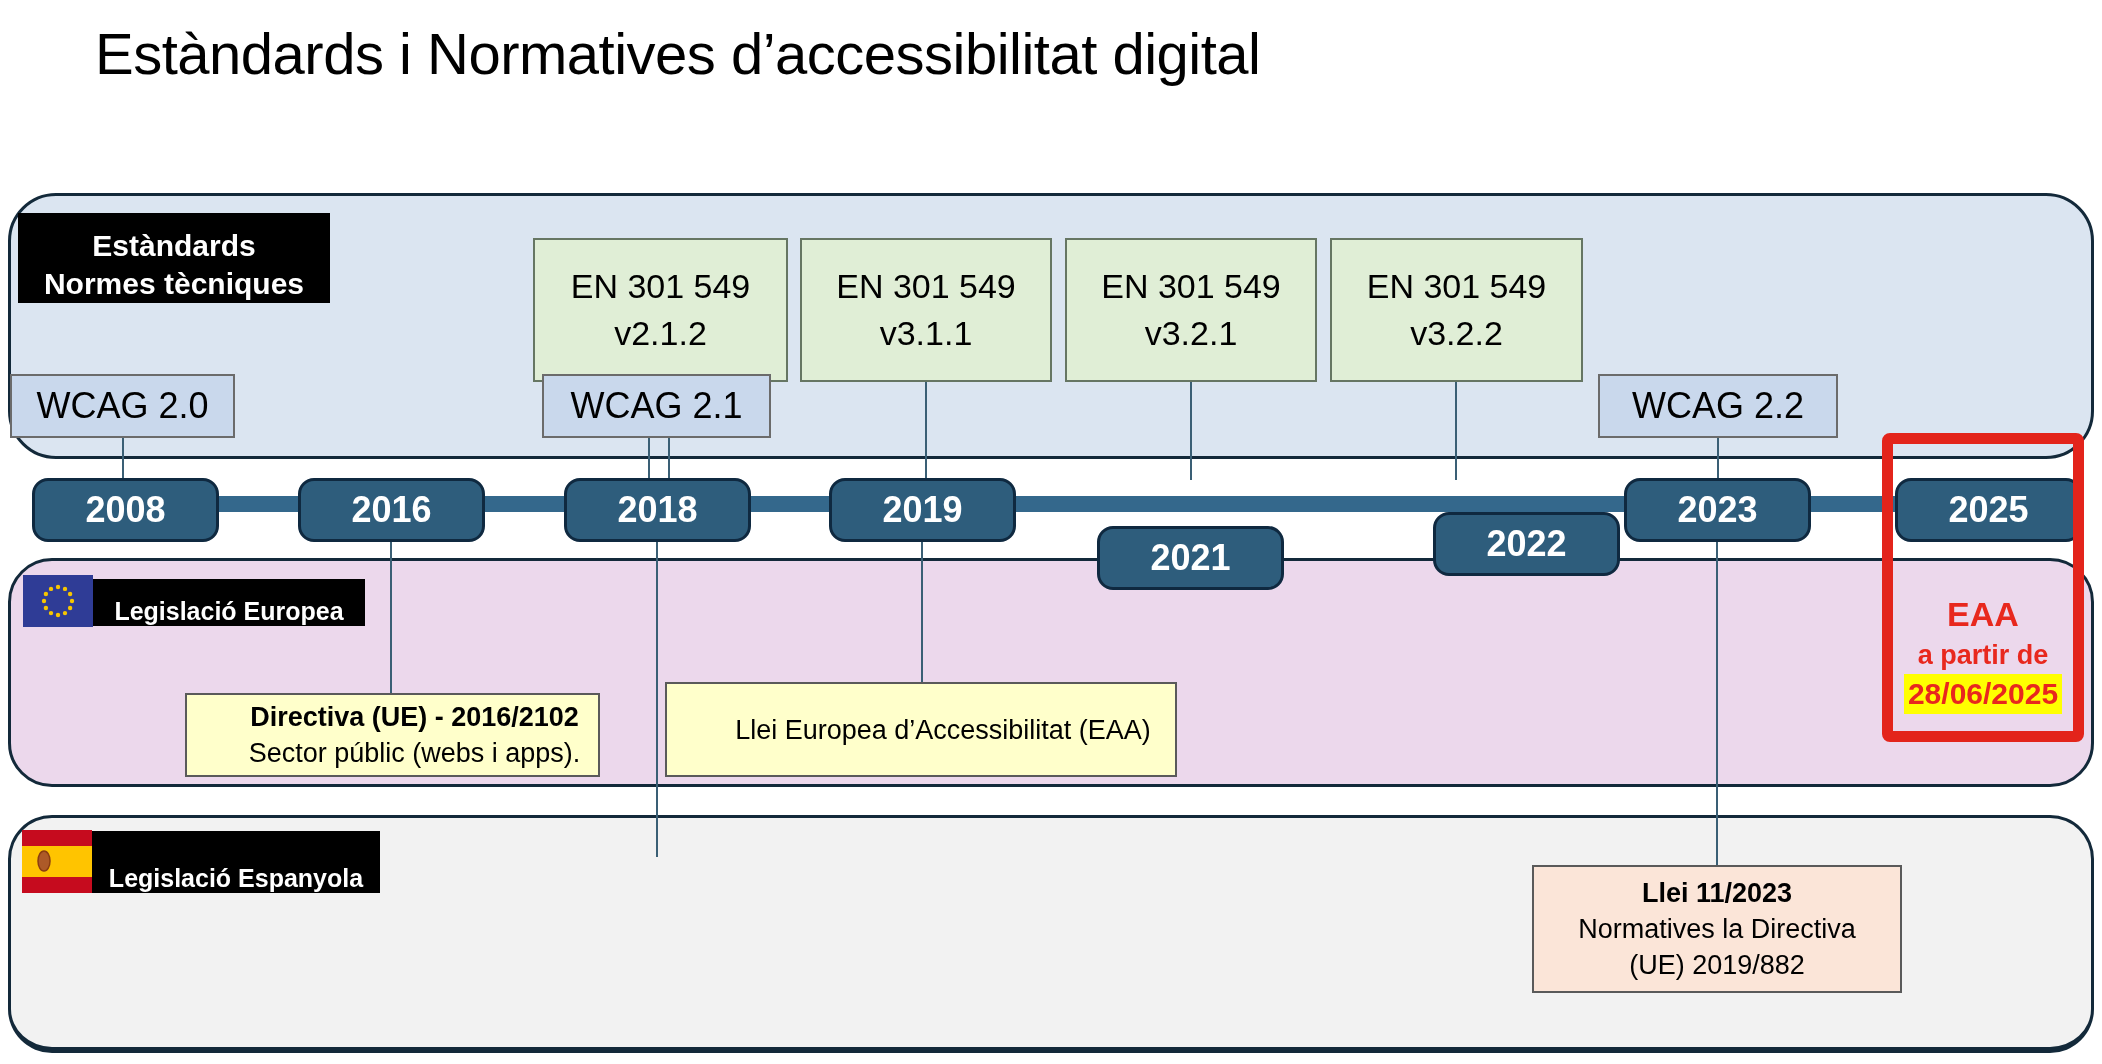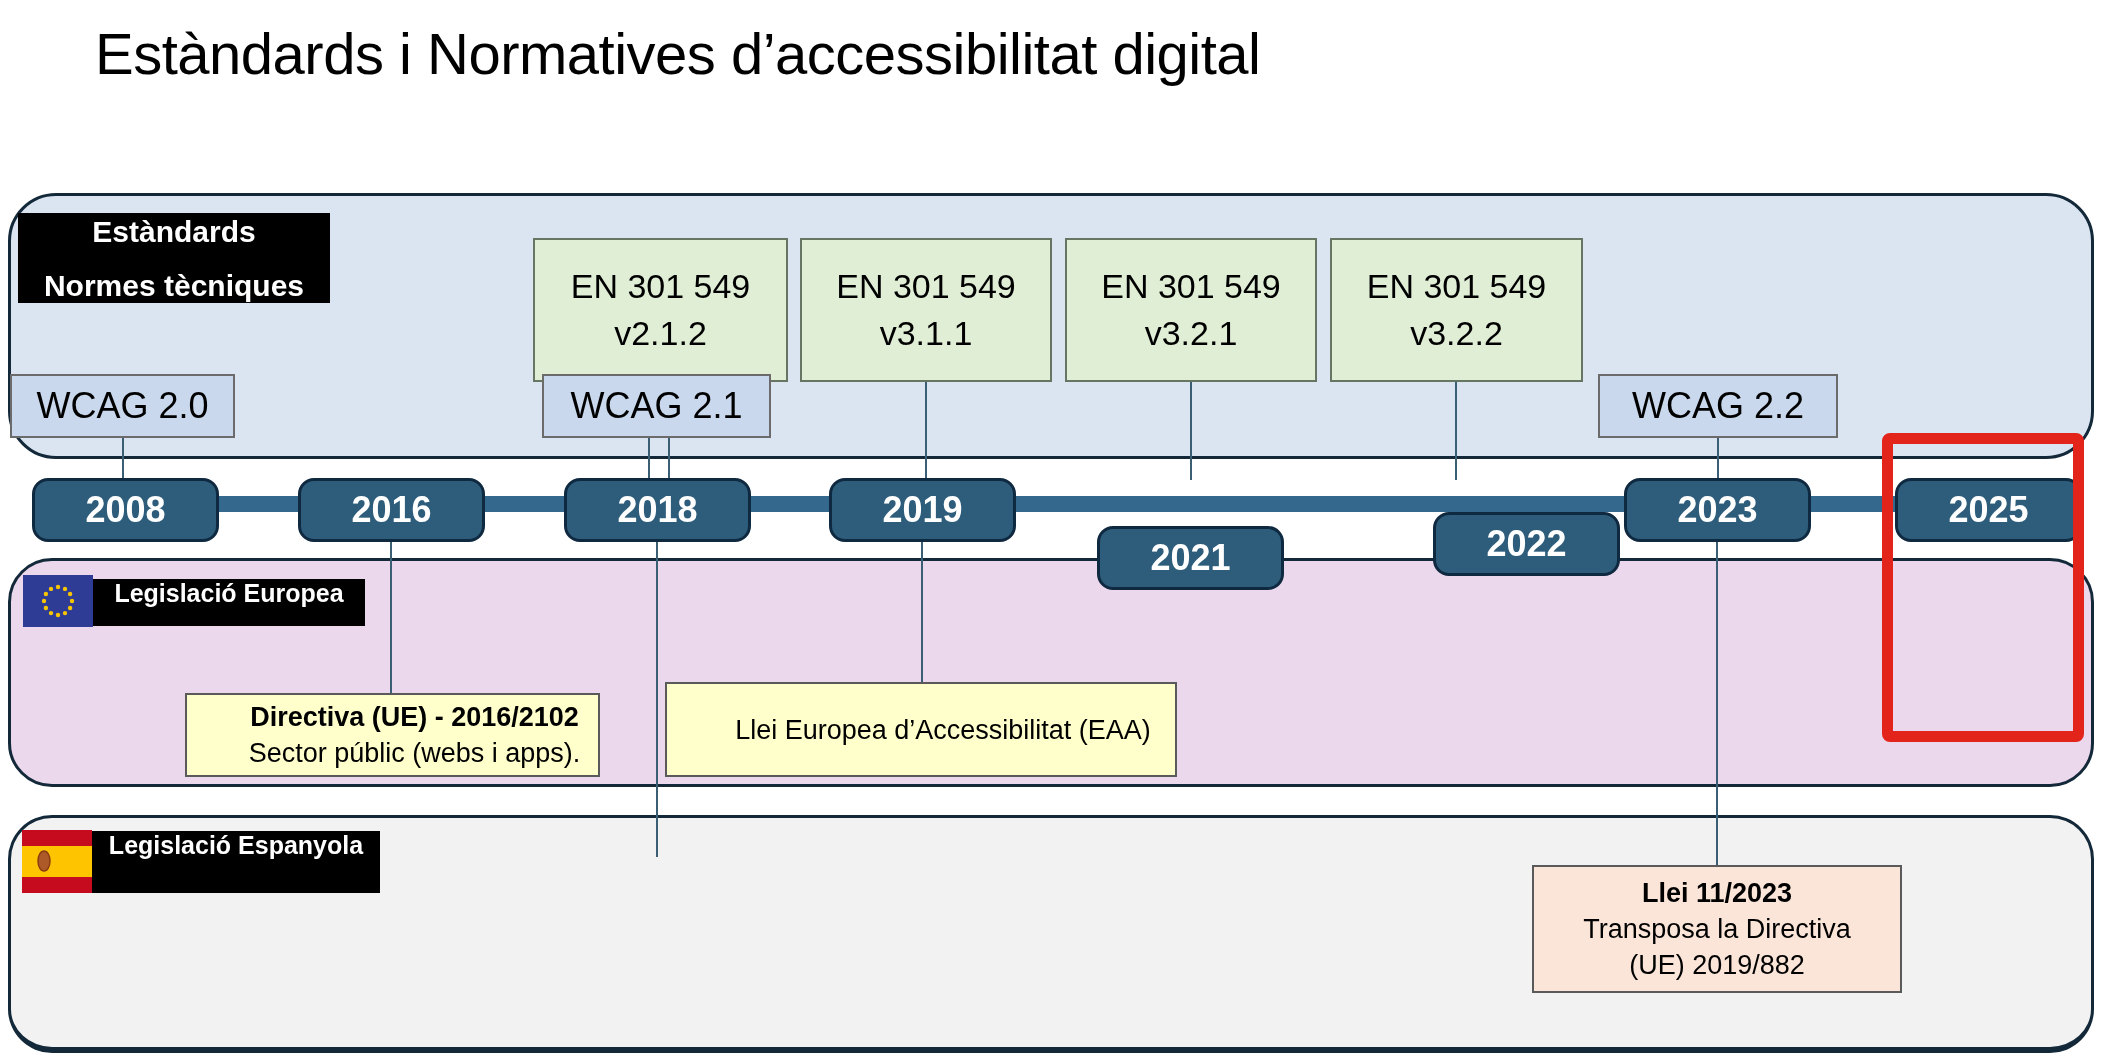--- a/index.html
+++ b/index.html
@@ -9,22 +9,22 @@
   .slide-title{position:absolute;left:95px;top:18px;font-size:58px;line-height:72px;
                color:#000;letter-spacing:-0.5px;font-weight:400;white-space:nowrap;}
 
   .panel{position:absolute;border:3px solid #13293a;box-sizing:border-box;z-index:0;}
   .panel-standards{left:8px;top:193px;width:2086px;height:266px;background:#dbe5f1;border-radius:48px;}
   .panel-eu{left:8px;top:558px;width:2086px;height:229px;background:#ecd8ec;border-radius:44px;}
   .panel-es{left:8px;top:815px;width:2086px;height:238px;background:#f2f2f2;border-radius:44px;
             border-bottom-width:6px;}
 
   .black-label{position:absolute;background:#000;color:#fff;font-weight:bold;
-               display:flex;flex-direction:column;align-items:center;justify-content:space-between;
-               text-align:center;z-index:3;box-sizing:border-box;gap:16px;}
+               display:flex;flex-direction:column;align-items:center;justify-content:flex-end;
+               text-align:center;z-index:3;box-sizing:border-box;}
   .label-standards{left:18px;top:213px;width:312px;height:90px;font-size:30px;line-height:38px;}
   .label-eu{left:93px;top:579px;width:272px;height:47px;font-size:25px;}
   .label-es{left:92px;top:831px;width:288px;height:62px;font-size:25px;}
 
   .flag{position:absolute;z-index:3;display:block;}
   .flag-eu{left:23px;top:575px;}
   .flag-es{left:22px;top:830px;}
 
   .box{position:absolute;box-sizing:border-box;display:flex;flex-direction:column;
        align-items:center;justify-content:center;text-align:center;color:#000;z-index:2;}
@@ -134,30 +134,35 @@
   <div class="black-label label-eu">Legislació Europea</div>
 
   <div class="note-box yellow" style="left:185px;top:693px;width:415px;height:84px;">
     <div class="b">Directiva (UE) - 2016/2102</div>
     <div>Sector públic  (webs i apps).</div>
   </div>
   <div class="note-box yellow" style="left:665px;top:682px;width:512px;height:95px;">
     <div>Llei Europea d’Accessibilitat (EAA)</div>
   </div>
 
+  <div class="eaa-block">
+    <div class="eaa-l1">EAA</div>
+    <div class="eaa-l2">a partir de</div>
+    <span class="eaa-l3">28/06/2025</span>
+  </div>
 
   <svg class="flag flag-es" width="70" height="63" viewBox="0 0 70 63">
     <rect x="0" y="0" width="70" height="16" fill="#c60b1e"></rect>
     <rect x="0" y="16" width="70" height="31" fill="#ffc400"></rect>
     <rect x="0" y="47" width="70" height="16" fill="#c60b1e"></rect>
     <ellipse cx="22" cy="31" rx="6" ry="10" fill="#ad5a28" stroke="#8a3d12" stroke-width="1.5"></ellipse>
   </svg>
   <div class="black-label label-es">Legislació Espanyola</div>
 
   <div class="note-box peach" style="left:1532px;top:865px;width:370px;height:128px;">
     <div class="b">Llei 11/2023</div>
-    <div>Transposa la Directiva</div>
+    <div>Normatives la Directiva</div>
     <div>(UE) 2019/882</div>
   </div>
 
   <div class="red-rect"></div>
 
 </div>
 
 </body></html>

